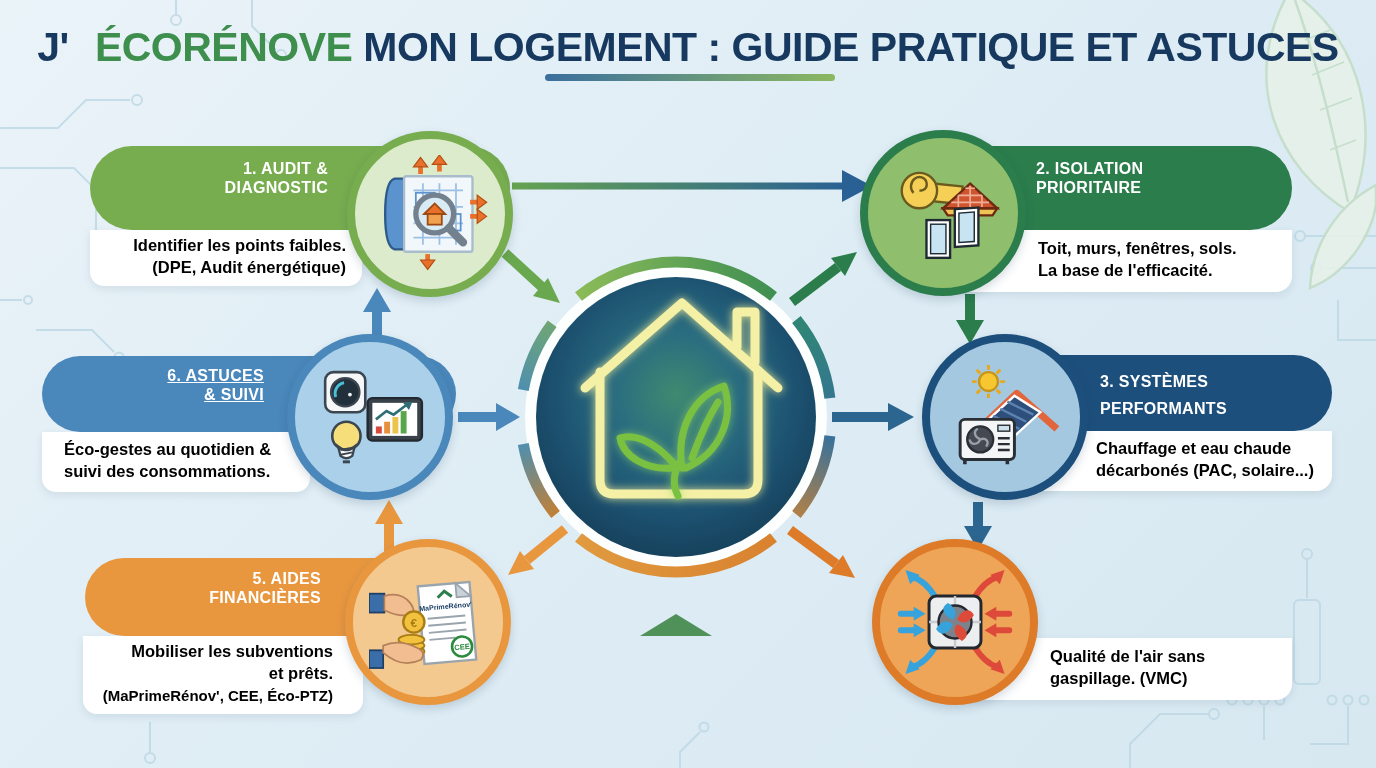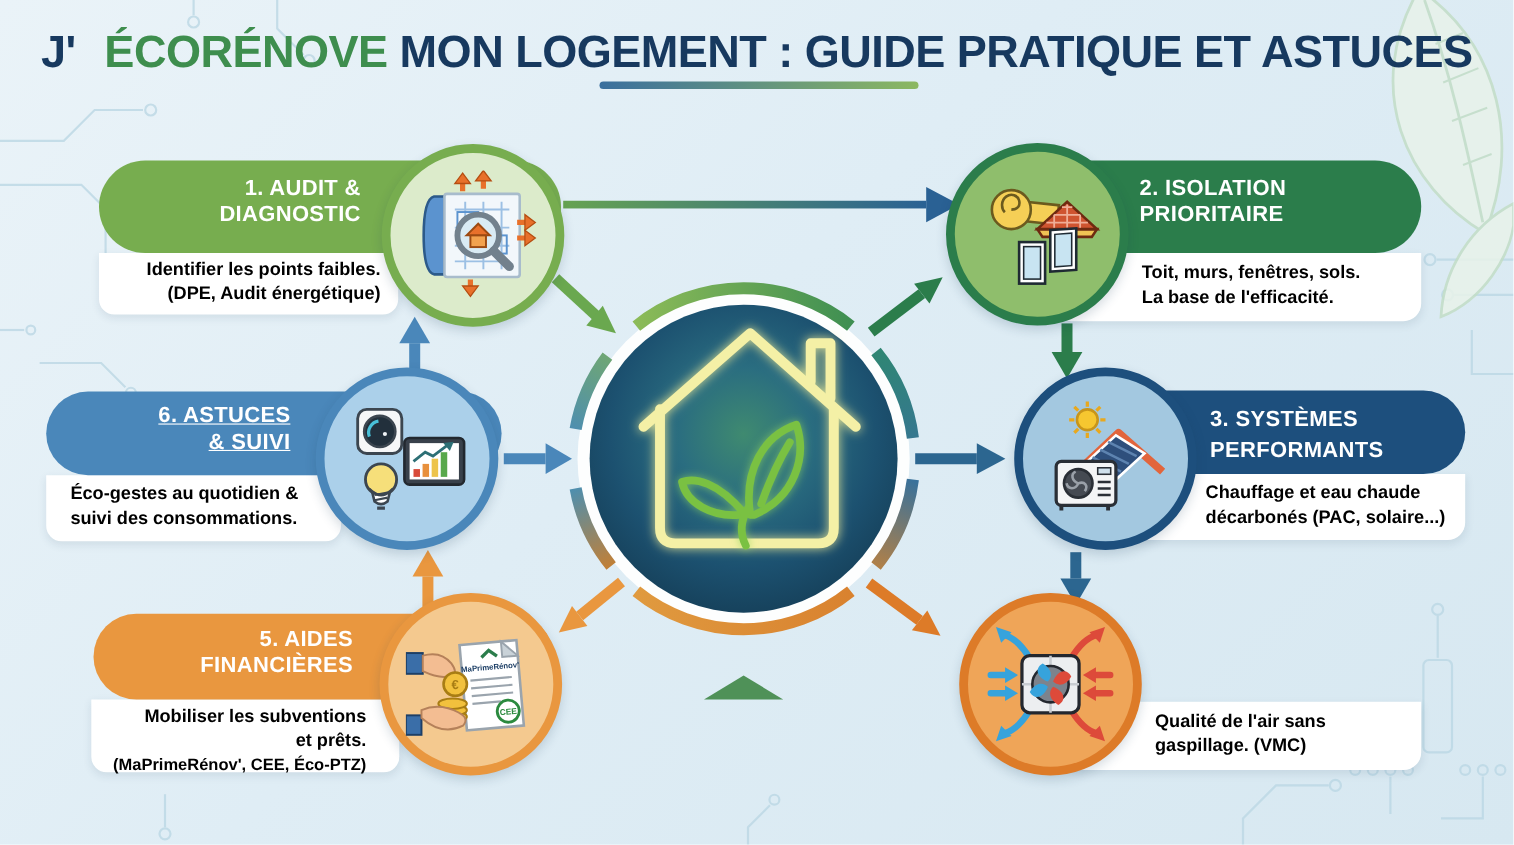--- a/index.html
+++ b/index.html
@@ -12,34 +12,34 @@
   .bg-deco{z-index:0;}
   .diagram{z-index:1;}
   
   .title{position:absolute;left:0;top:24px;width:100%;text-align:center;z-index:3;
     font-weight:700;font-size:41px;letter-spacing:-0.5px;color:#17395f;white-space:nowrap;}
   .title .hl{color:#3e8e4e;margin-left:26px;}
   .title-underline{position:absolute;left:545px;top:74px;width:290px;height:7px;border-radius:4px;
     background:linear-gradient(90deg,#3a6f9e,#8cb861);z-index:3;}
   
   .pill{position:absolute;z-index:3;color:#fff;font-weight:700;line-height:1.18;white-space:nowrap;}
-  .pill .t{font-size:20px;letter-spacing:0.3px;margin-top:32px;}
+  .pill .t{font-size:16px;letter-spacing:0.3px;margin-top:32px;}
   .body{position:absolute;z-index:2;background:#ffffff;box-shadow:0 3px 8px rgba(30,60,90,.10);
     color:#000000;font-weight:700;font-size:16.5px;line-height:1.32;white-space:nowrap;}
   .body .small{font-size:15px;margin-top:27px;}
   .p1{left:90px;top:146px;width:420px;height:84px;border-radius:42px;background:#77ad4f;text-align:right;padding:14px 182px 0 0;box-sizing:border-box;}
   .b1{left:90px;top:230px;width:272px;height:56px;border-radius:0 0 14px 14px;text-align:right;padding:5px 16px 0 0;box-sizing:border-box;}
   .p2{left:950px;top:146px;width:342px;height:84px;border-radius:42px;background:#2b7d4b;text-align:left;padding:14px 0 0 86px;box-sizing:border-box;}
   .b2{left:958px;top:230px;width:334px;height:62px;border-radius:0 0 16px 16px;text-align:left;padding:8px 0 0 80px;box-sizing:border-box;}
   .p3{left:1020px;top:355px;width:312px;height:76px;border-radius:38px;background:#1d4f7d;text-align:left;padding:11px 0 0 80px;box-sizing:border-box;font-size:23px;}
   .b3{left:1020px;top:431px;width:312px;height:60px;border-radius:0 0 16px 16px;text-align:left;padding:7px 0 0 76px;box-sizing:border-box;}
   .p4{left:968px;top:560px;width:324px;height:78px;border-radius:40px;background:#dd7b28;text-align:left;padding:12px 0 0 82px;box-sizing:border-box;}
   .b4{left:968px;top:638px;width:324px;height:62px;border-radius:0 0 16px 16px;text-align:left;padding:8px 0 0 82px;box-sizing:border-box;}
   .p5{left:85px;top:558px;width:418px;height:78px;border-radius:40px;background:#e9973f;text-align:right;padding:12px 182px 0 0;box-sizing:border-box;}
-  .b5{left:83px;top:636px;width:280px;height:66px;border-radius:0 0 14px 14px;text-align:right;padding:5px 30px 0 0;box-sizing:border-box;}
+  .b5{left:83px;top:636px;width:280px;height:78px;border-radius:0 0 14px 14px;text-align:right;padding:5px 30px 0 0;box-sizing:border-box;}
   .p6{left:42px;top:356px;width:414px;height:76px;border-radius:38px;background:#4a87ba;text-align:right;padding:11px 192px 0 0;box-sizing:border-box;text-decoration:underline;}
   .b6{left:42px;top:432px;width:268px;height:60px;border-radius:0 0 14px 14px;text-align:left;padding:7px 0 0 22px;box-sizing:border-box;}
   
   .node-circle{position:absolute;width:150px;height:150px;border-radius:50%;z-index:4;
     display:flex;align-items:center;justify-content:center;box-shadow:0 4px 10px rgba(30,60,90,.18);}
   .c1{left:347px;top:131px;background:#dcebcb;border:8px solid #77ad4f;}
   .c2{left:860px;top:130px;background:#8fbe6c;border:8px solid #2b7d4b;}
   .c3{left:922px;top:334px;background:#a3c8e0;border:8px solid #1d4f7d;}
   .c4{left:872px;top:539px;background:#efa558;border:8px solid #dd7b28;}
   .c5{left:345px;top:539px;background:#f4c98f;border:8px solid #e9973f;}

